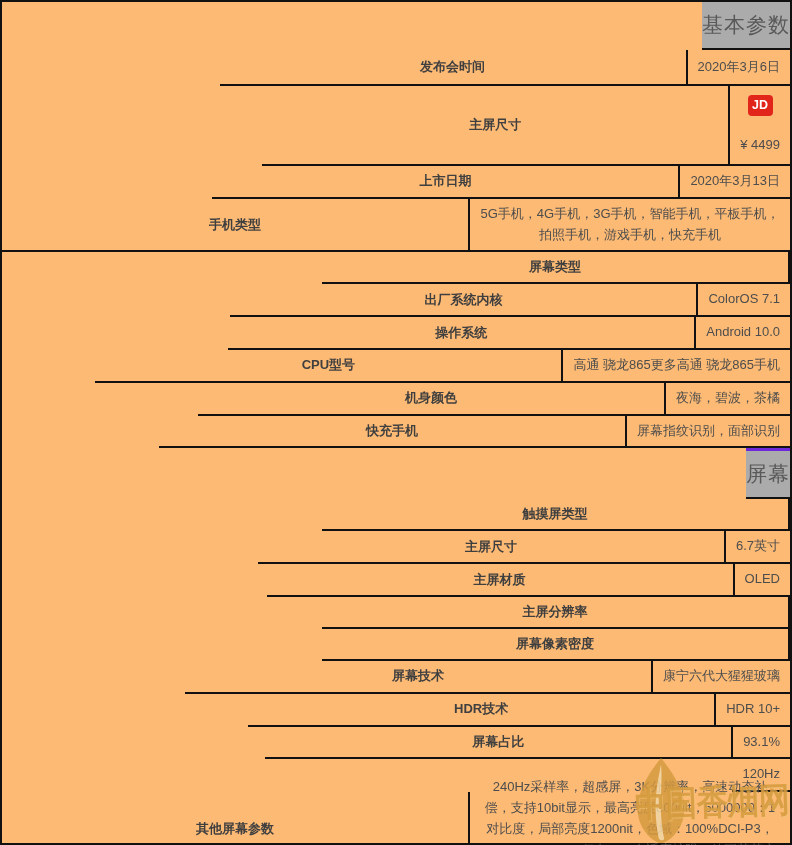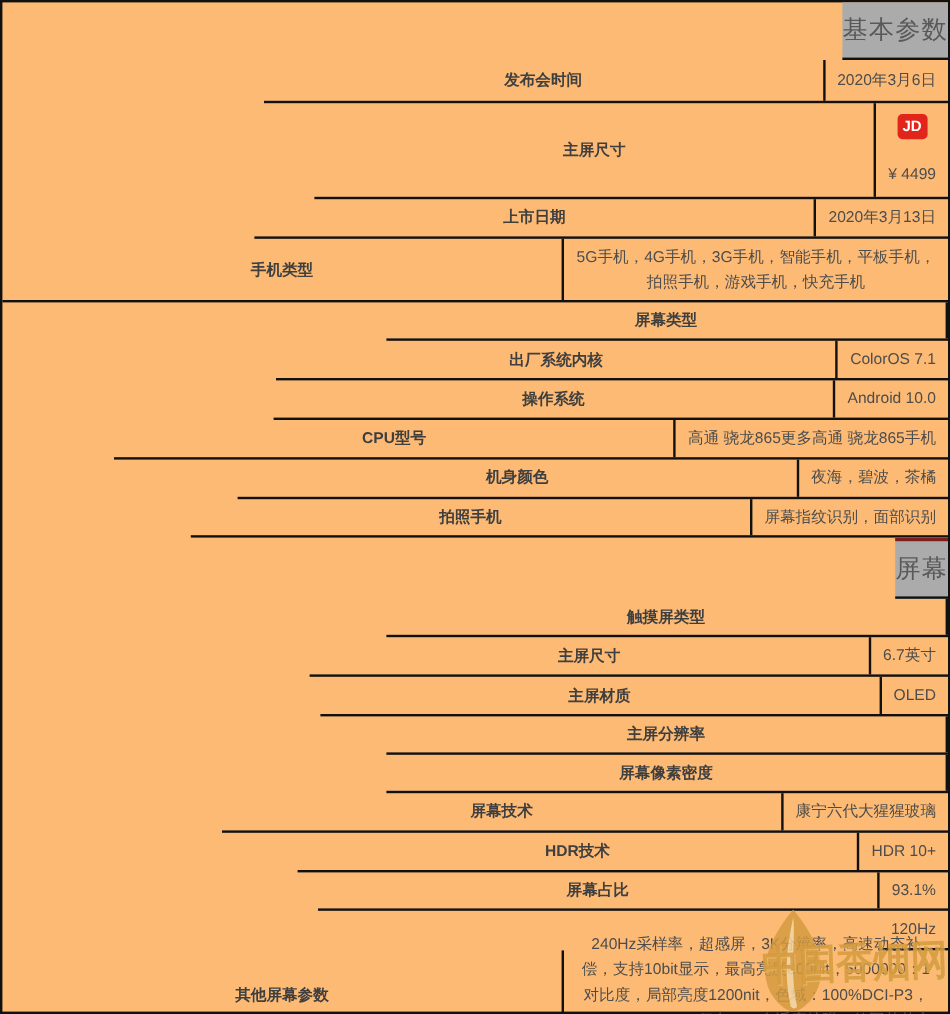--- a/index.html
+++ b/index.html
@@ -8,21 +8,21 @@
     width:792px;height:845px;box-sizing:border-box;
     border:2px solid #111111;background:#fdba74;
     display:flex;flex-direction:column;align-items:flex-end;
   }
   .section-header{
     min-height:46px;background:#ababab;color:#595959;
     display:flex;align-items:center;justify-content:center;
     font-size:21px;letter-spacing:1px;
     border-bottom:2px solid #111111;flex:0 0 auto;
   }
-  .section-header.second{border-top:3px solid #7f1d1d;}
+  .section-header.second{border-top:3px solid #6d28d9;}
   .row{display:flex;border-bottom:2px solid #111111;flex:0 0 auto;}
   .row:last-child{border-bottom:none;flex:1 1 auto;}
   .cell-label{
     width:468px;box-sizing:border-box;border-right:2px solid #111111;
     display:flex;align-items:center;justify-content:center;
     font-weight:bold;font-size:13px;color:#3f3f3f;text-align:center;
   }
   .cell-value{
     flex:1;display:flex;flex-direction:column;align-items:center;justify-content:center;
     font-size:13px;color:#4d4d4d;text-align:center;
@@ -105,21 +105,21 @@
     <div class="cell-label">CPU型号</div>
     <div class="cell-value">高通 骁龙865更多高通 骁龙865手机</div>
   </div>
 
   <div class="row h30">
     <div class="cell-label">机身颜色</div>
     <div class="cell-value">夜海，碧波，茶橘</div>
   </div>
 
   <div class="row h30">
-    <div class="cell-label">拍照手机</div>
+    <div class="cell-label">快充手机</div>
     <div class="cell-value">屏幕指纹识别，面部识别</div>
   </div>
 
   <div class="section-header second">
     <span>屏幕</span>
   </div>
 
   <div class="row h30">
     <div class="cell-label">触摸屏类型</div>
   </div>

